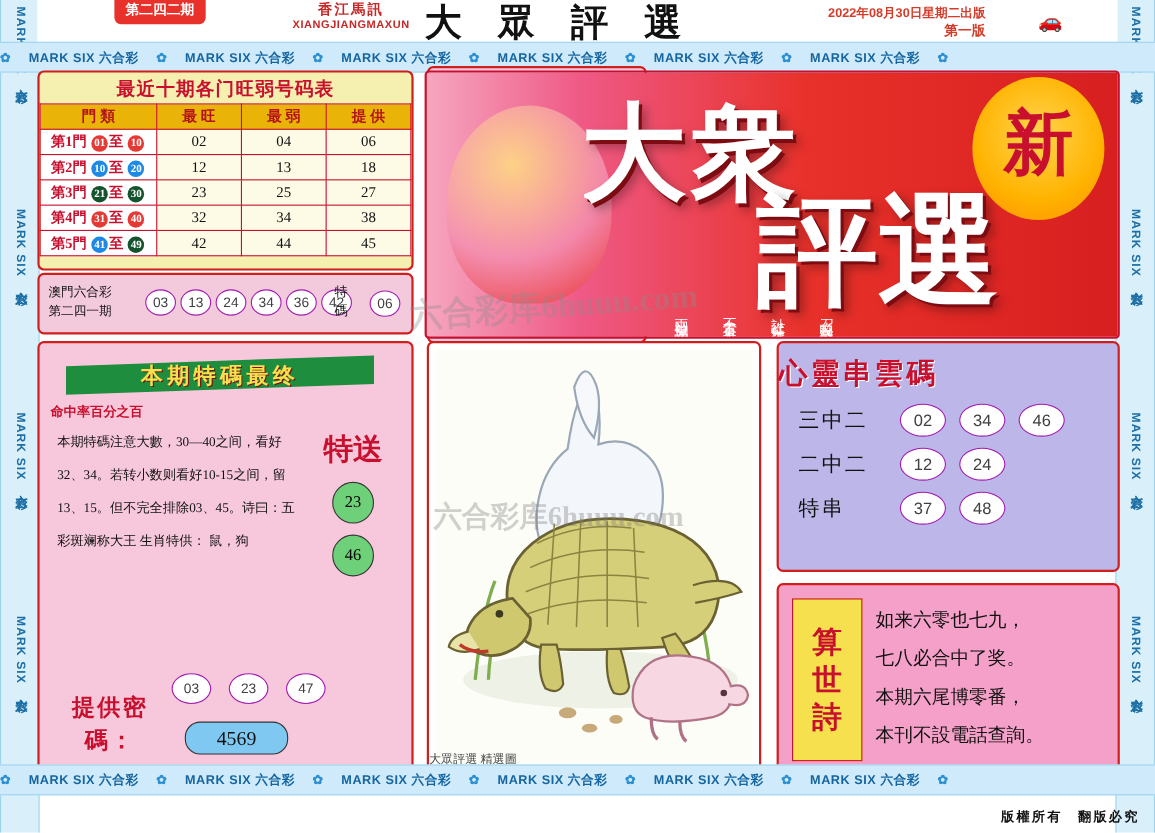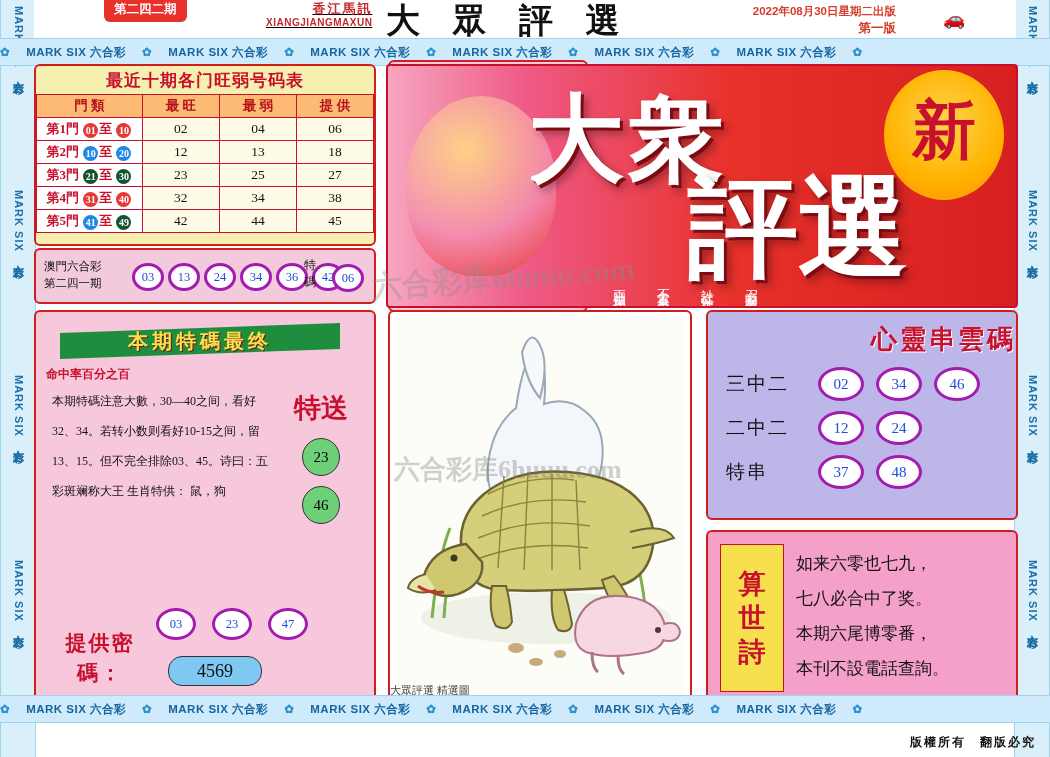--- a/index.html
+++ b/index.html
@@ -32,21 +32,21 @@
   .footer-note{position:absolute;bottom:6px;right:14px;font-size:12px;
         font-weight:bold;color:#111;letter-spacing:2px;}
 
   
   .header{position:absolute;left:34px;right:34px;top:0;height:41px;
           background:#fff;display:flex;align-items:center;}
   .hdr-issue{position:absolute;left:70px;top:-2px;background:#e8312a;color:#fff;
           font-size:12.5px;font-weight:bold;padding:3px 10px 4px;border-radius:0 0 6px 6px;}
   .hdr-red{position:absolute;left:6px;top:16px;background:#e8312a;color:#fff;
           font-size:12.5px;font-weight:bold;padding:3px 8px;letter-spacing:1px;}
-  .hdr-brand{position:absolute;left:232px;top:2px;text-align:right;line-height:1;text-decoration:underline;}
+  .hdr-brand{position:absolute;left:232px;top:2px;text-align:center;line-height:1;}
   .hdr-brand .cn{font-size:13px;color:#c62828;font-weight:bold;letter-spacing:2px;
           font-family:"Liberation Serif",serif;}
   .hdr-brand .en{font-size:10px;color:#c62828;font-weight:bold;letter-spacing:.5px;margin-top:3px;}
   .hdr-title{position:absolute;left:352px;top:-2px;font-size:34px;font-weight:bold;
           letter-spacing:12px;color:#111;font-family:"Liberation Serif",serif;}
   .hdr-date{position:absolute;right:120px;top:4px;font-size:11.5px;color:#d43c2a;font-weight:bold;}
   .hdr-page{position:absolute;right:120px;top:20px;font-size:12.5px;color:#d43c2a;font-weight:bold;}
   .hdr-car{position:absolute;right:50px;top:8px;font-size:18px;color:#e8312a;}
 
   
@@ -70,37 +70,37 @@
   .mh-poem{position:absolute;left:222px;bottom:12px;display:flex;gap:26px;color:#fff;}
   .mh-poem .col{writing-mode:vertical-rl;text-orientation:upright;font-size:13px;
         letter-spacing:3px;font-family:"Liberation Serif",serif;}
 
   
   .card{position:absolute;border:2px solid #c8102e;border-radius:6px;background:#fff;}
   .tbl-card{left:34px;top:64px;width:338px;height:178px;background:#f5efb0;border-color:#d21d1d;}
   .tbl-title{text-align:center;font-size:17px;font-weight:bold;color:#c8102e;
         font-family:"Liberation Serif",serif;padding:3px 0 2px;letter-spacing:1px;}
   table.tenp{width:100%;border-collapse:collapse;font-family:"Liberation Serif",serif;}
-  table.tenp th{background:#fdba74;border:1px solid #c8102e;font-size:13.5px;color:#b4121a;
+  table.tenp th{background:#eab308;border:1px solid #c8102e;font-size:13.5px;color:#b4121a;
         padding:2px 16px;font-weight:bold;}
   table.tenp td{border:1px solid #c8102e;font-size:13.5px;text-align:center;padding:2px 0;
         background:#fdfbe6;color:#111;}
   table.tenp td.lbl{background:#fff;color:#c8102e;font-weight:bold;font-size:13px;white-space:nowrap;}
   .ballmini{display:inline-block;width:15px;height:15px;line-height:15px;border-radius:50%;
         color:#fff;font-size:10px;text-align:center;vertical-align:middle;margin:0 1px;}
   .b-red{background:#e53935;} .b-blue{background:#1e88e5;} .b-green{background:#14532d;}
 
   
   .macau{left:34px;top:248px;width:338px;height:52px;background:#f3c9dc;border-color:#d21d1d;}
   .macau .lbl{position:absolute;left:8px;top:8px;font-size:11.5px;color:#111;
         font-family:"Liberation Serif",serif;line-height:17px;}
   .macau .balls{position:absolute;left:96px;top:13px;display:flex;gap:4px;}
-  .ball{width:26px;height:22px;border-radius:50%;background:#fff;border:3px solid #a21caf;
-        display:flex;align-items:center;justify-content:center;font-size:12.5px;color:#1d4ed8;
-        font-family:Liberation Serif, serif;}
+  .ball{width:26px;height:22px;border-radius:50%;background:#fff;border:1px solid #a21caf;
+        display:flex;align-items:center;justify-content:center;font-size:12.5px;color:#404040;
+        font-family:Liberation Sans, sans-serif;}
   .macau .tk{position:absolute;right:58px;top:7px;font-size:12px;color:#111;line-height:17px;
         font-family:"Liberation Serif",serif;text-align:center;}
   .macau .tkball{position:absolute;right:10px;top:14px;}
   .tema-card{left:388px;top:60px;width:196px;height:248px;background:#f6c9e1;border-color:#d21d1d;}
   .tema-title{position:absolute;left:50%;transform:translateX(-50%);top:8px;
         font-size:21px;font-weight:bold;color:#c8102e;font-family:"Liberation Serif",serif;
         letter-spacing:3px;}
   .tema-boxes{position:absolute;top:52px;left:0;right:0;display:flex;justify-content:center;gap:22px;}
   .tema-box{width:58px;height:118px;border:2px solid #111;border-radius:28px;background:#fff;
         display:flex;flex-direction:column;align-items:center;justify-content:center;gap:8px;}
@@ -139,21 +139,21 @@
         font-size:18px;font-family:"Liberation Serif",serif;color:#111;}
 
   
   .pic{left:388px;top:310px;width:300px;height:390px;background:#fff;border-color:#d21d1d;}
   .pic-inner{position:absolute;inset:6px;background:#fdfdfb;overflow:hidden;}
   .pic-caption{position:absolute;left:0;right:0;bottom:4px;text-align:left;font-size:11px;
         color:#444;font-family:"Liberation Serif",serif;}
 
   
   .xinling{left:706px;top:310px;width:308px;height:206px;background:#bdb6e8;border-color:#d21d1d;}
-  .xl-title{text-align:right;font-size:26px;font-weight:bold;color:#c8102e;
+  .xl-title{text-align:left;font-size:26px;font-weight:bold;color:#c8102e;
         font-family:Liberation Sans, sans-serif;letter-spacing:3px;margin-top:10px;
         text-shadow:1px 1px 0 #fff;}
   .xl-row{display:flex;align-items:center;margin:10px 0 0 18px;}
   .xl-row .lbl{font-size:19px;font-family:"Liberation Serif",serif;color:#111;width:92px;
         letter-spacing:2px;}
   .xl-row .balls{display:flex;gap:12px;}
   .xl-row .ball{width:40px;height:28px;font-size:15px;}
 
   
   .suanshi{left:706px;top:530px;width:308px;height:170px;background:#f4a0c8;border-color:#d21d1d;}

